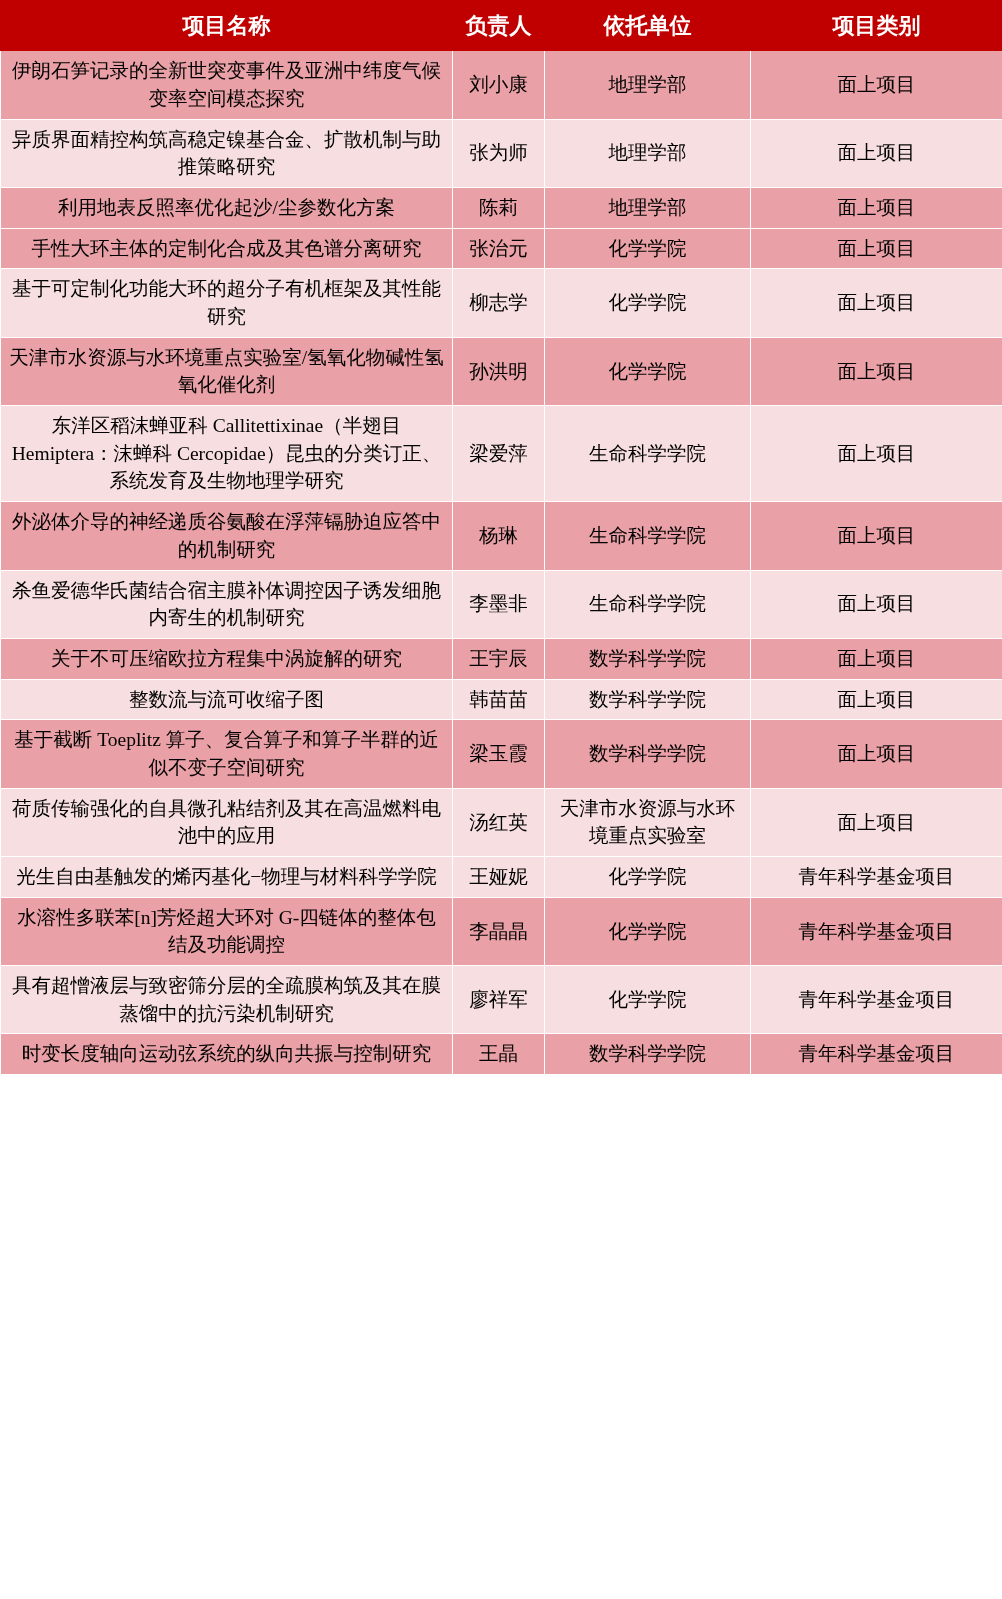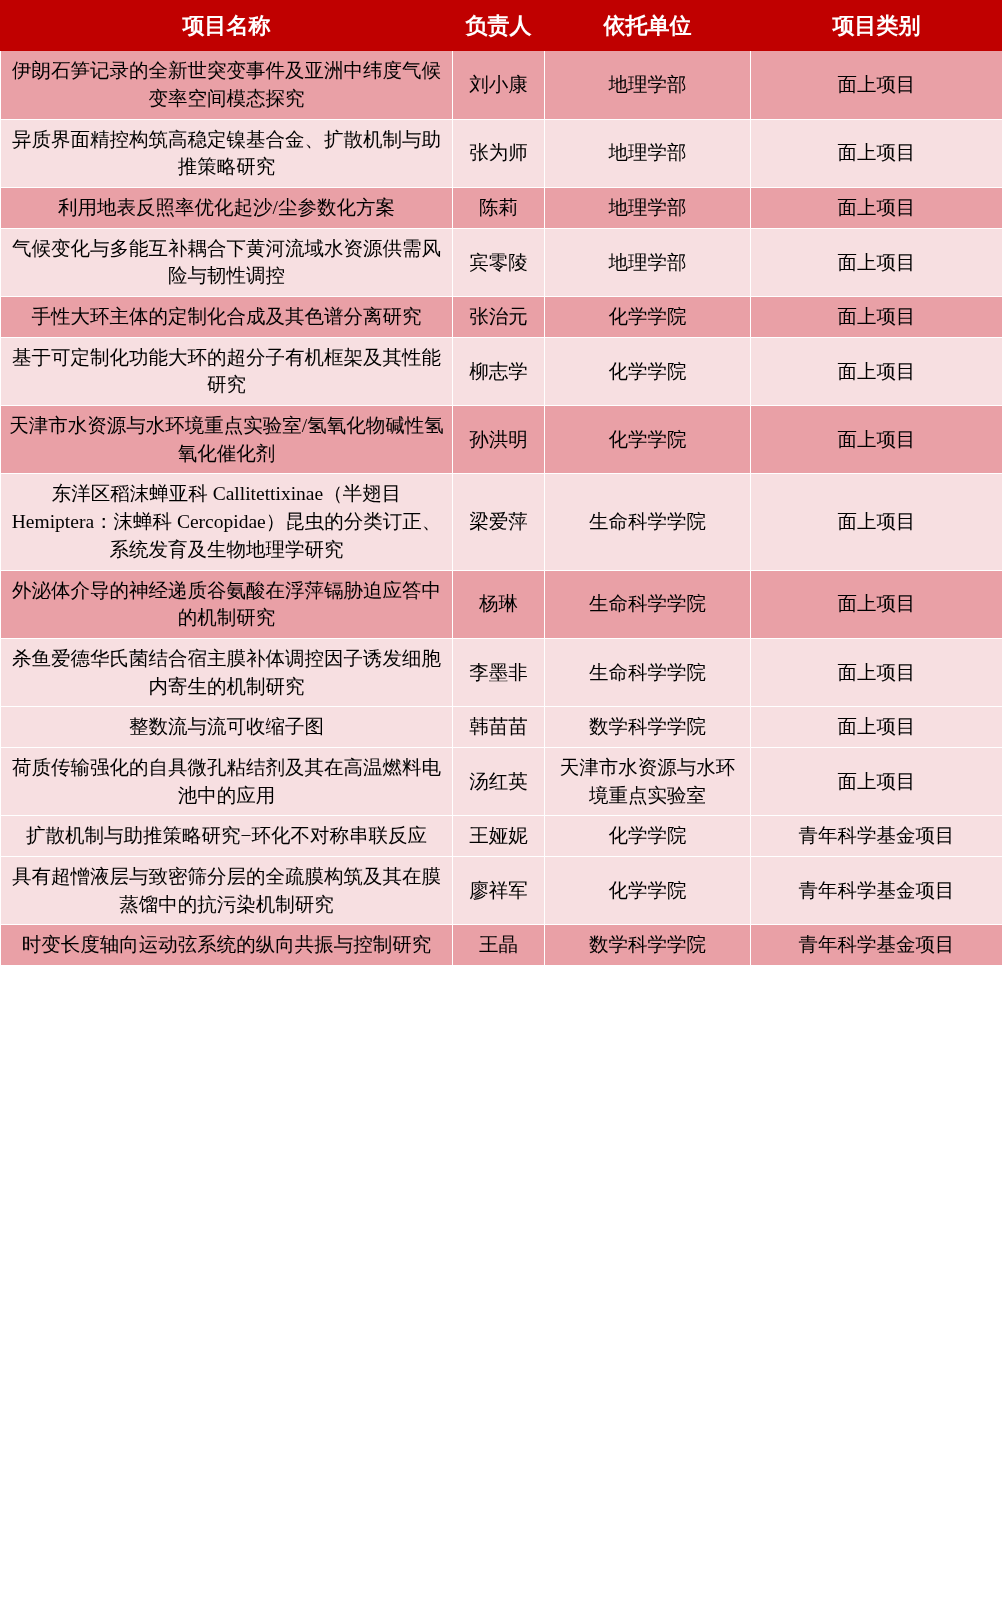--- a/index.html
+++ b/index.html
@@ -76,26 +76,20 @@
         <td class="cell-lead">张为师</td>
         <td class="cell-unit">地理学部</td>
         <td class="cell-cat">面上项目</td>
       </tr>
       <tr class="row-odd">
         <td class="cell-name">利用地表反照率优化起沙/尘参数化方案</td>
         <td class="cell-lead">陈莉</td>
         <td class="cell-unit">地理学部</td>
         <td class="cell-cat">面上项目</td>
       </tr>
-      <tr class="row-even">
-        <td class="cell-name">气候变化与多能互补耦合下黄河流域水资源供需风险与韧性调控</td>
-        <td class="cell-lead">宾零陵</td>
-        <td class="cell-unit">地理学部</td>
-        <td class="cell-cat">面上项目</td>
-      </tr>
       <tr class="row-odd">
         <td class="cell-name">手性大环主体的定制化合成及其色谱分离研究</td>
         <td class="cell-lead">张治元</td>
         <td class="cell-unit">化学学院</td>
         <td class="cell-cat">面上项目</td>
       </tr>
       <tr class="row-even">
         <td class="cell-name">基于可定制化功能大环的超分子有机框架及其性能研究</td>
         <td class="cell-lead">柳志学</td>
         <td class="cell-unit">化学学院</td>
@@ -118,35 +112,53 @@
         <td class="cell-lead">杨琳</td>
         <td class="cell-unit">生命科学学院</td>
         <td class="cell-cat">面上项目</td>
       </tr>
       <tr class="row-even">
         <td class="cell-name">杀鱼爱德华氏菌结合宿主膜补体调控因子诱发细胞内寄生的机制研究</td>
         <td class="cell-lead">李墨非</td>
         <td class="cell-unit">生命科学学院</td>
         <td class="cell-cat">面上项目</td>
       </tr>
+      <tr class="row-odd">
+        <td class="cell-name">关于不可压缩欧拉方程集中涡旋解的研究</td>
+        <td class="cell-lead">王宇辰</td>
+        <td class="cell-unit">数学科学学院</td>
+        <td class="cell-cat">面上项目</td>
+      </tr>
       <tr class="row-even">
         <td class="cell-name">整数流与流可收缩子图</td>
         <td class="cell-lead">韩苗苗</td>
+        <td class="cell-unit">数学科学学院</td>
+        <td class="cell-cat">面上项目</td>
+      </tr>
+      <tr class="row-odd">
+        <td class="cell-name">基于截断 Toeplitz 算子、复合算子和算子半群的近似不变子空间研究</td>
+        <td class="cell-lead">梁玉霞</td>
         <td class="cell-unit">数学科学学院</td>
         <td class="cell-cat">面上项目</td>
       </tr>
       <tr class="row-even">
         <td class="cell-name">荷质传输强化的自具微孔粘结剂及其在高温燃料电池中的应用</td>
         <td class="cell-lead">汤红英</td>
         <td class="cell-unit">天津市水资源与水环境重点实验室</td>
         <td class="cell-cat">面上项目</td>
       </tr>
       <tr class="row-even">
-        <td class="cell-name">扩散机制与助推策略研究−环化不对称串联反应</td>
+        <td class="cell-name">光生自由基触发的烯丙基化−物理与材料科学学院</td>
         <td class="cell-lead">王娅妮</td>
+        <td class="cell-unit">化学学院</td>
+        <td class="cell-cat">青年科学基金项目</td>
+      </tr>
+      <tr class="row-odd">
+        <td class="cell-name">水溶性多联苯[n]芳烃超大环对 G-四链体的整体包结及功能调控</td>
+        <td class="cell-lead">李晶晶</td>
         <td class="cell-unit">化学学院</td>
         <td class="cell-cat">青年科学基金项目</td>
       </tr>
       <tr class="row-even">
         <td class="cell-name">具有超憎液层与致密筛分层的全疏膜构筑及其在膜蒸馏中的抗污染机制研究</td>
         <td class="cell-lead">廖祥军</td>
         <td class="cell-unit">化学学院</td>
         <td class="cell-cat">青年科学基金项目</td>
       </tr>
       <tr class="row-odd">

